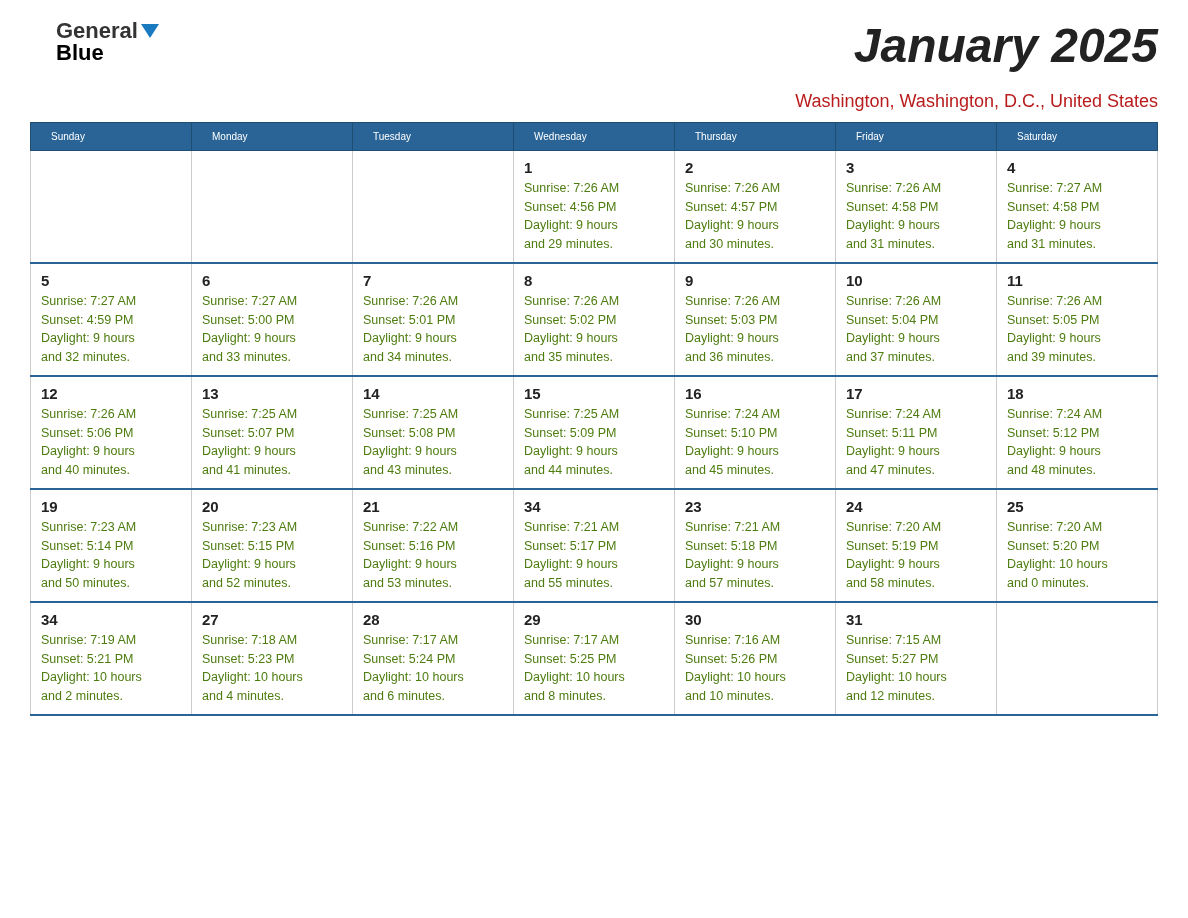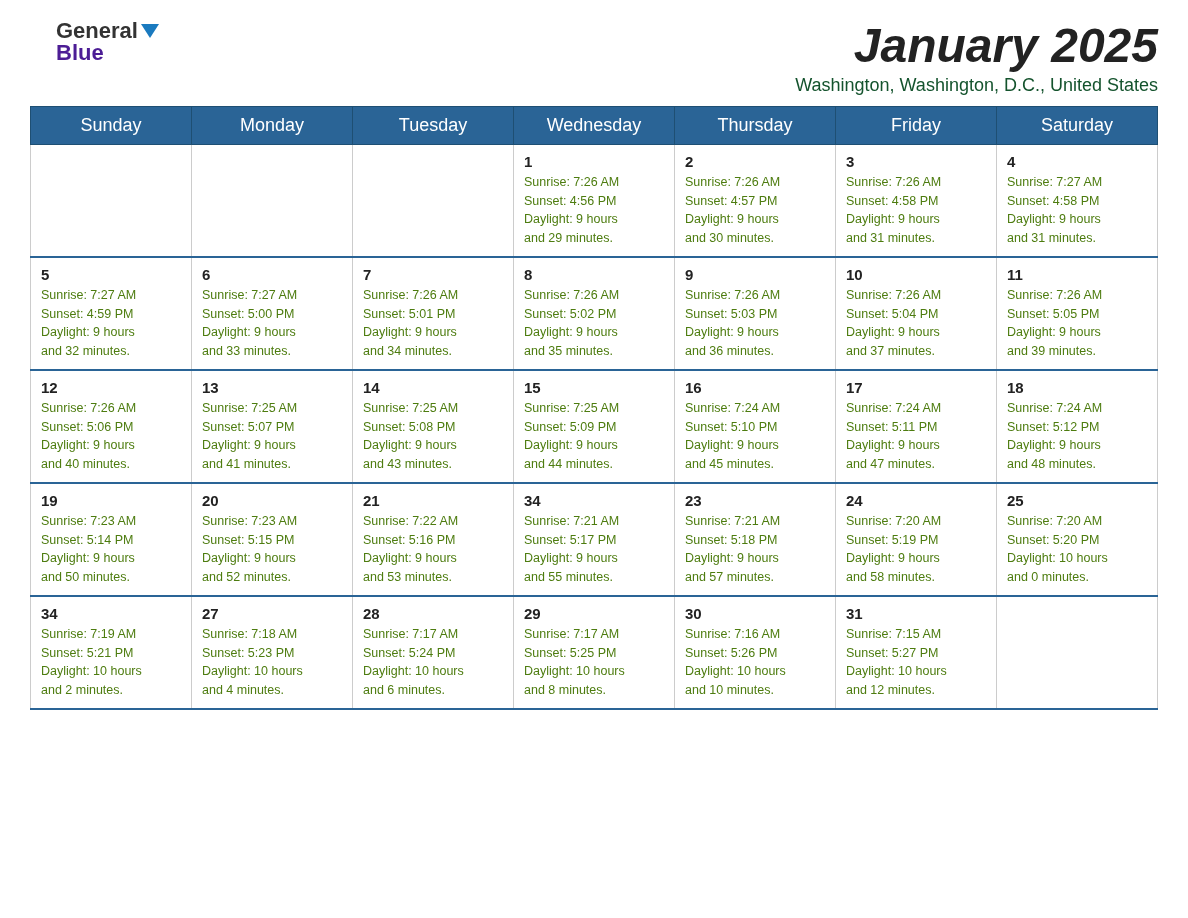--- a/index.html
+++ b/index.html
@@ -22,48 +22,48 @@
       gap: 0;
     }
     .logo-text-general {
       font-size: 22px;
       font-weight: bold;
       color: #333;
     }
     .logo-text-blue {
       font-size: 22px;
       font-weight: bold;
-      color: #4c1d95;
+      color: #000000;
     }
     .title-block {
       text-align: right;
     }
     .month-title {
       font-size: 48px;
       font-weight: bold;
       color: #222;
       line-height: 1.1;
       font-style: italic;
     }
     .location-title {
       font-size: 18px;
-      color: #14532d;
-      margin-top: 2px;
+      color: #b91c1c;
+      margin-top: 18px;
     }
     .calendar-table {
       width: 100%;
       border-collapse: collapse;
       margin-top: 10px;
     }
     .calendar-table thead tr th {
       background-color: #2a6496;
       color: #fff;
-      padding: 8px 10px;
-      text-align: center;
-      font-size: 18px;
+      padding: 8px 20px;
+      text-align: left;
+      font-size: 10px;
       font-weight: normal;
       border: 1px solid #1e4f73;
     }
     .calendar-table tbody tr td {
       vertical-align: top;
       padding: 8px 10px;
       border: 1px solid #ccc;
       font-size: 13px;
       color: #333;
       width: calc(100% / 7);

